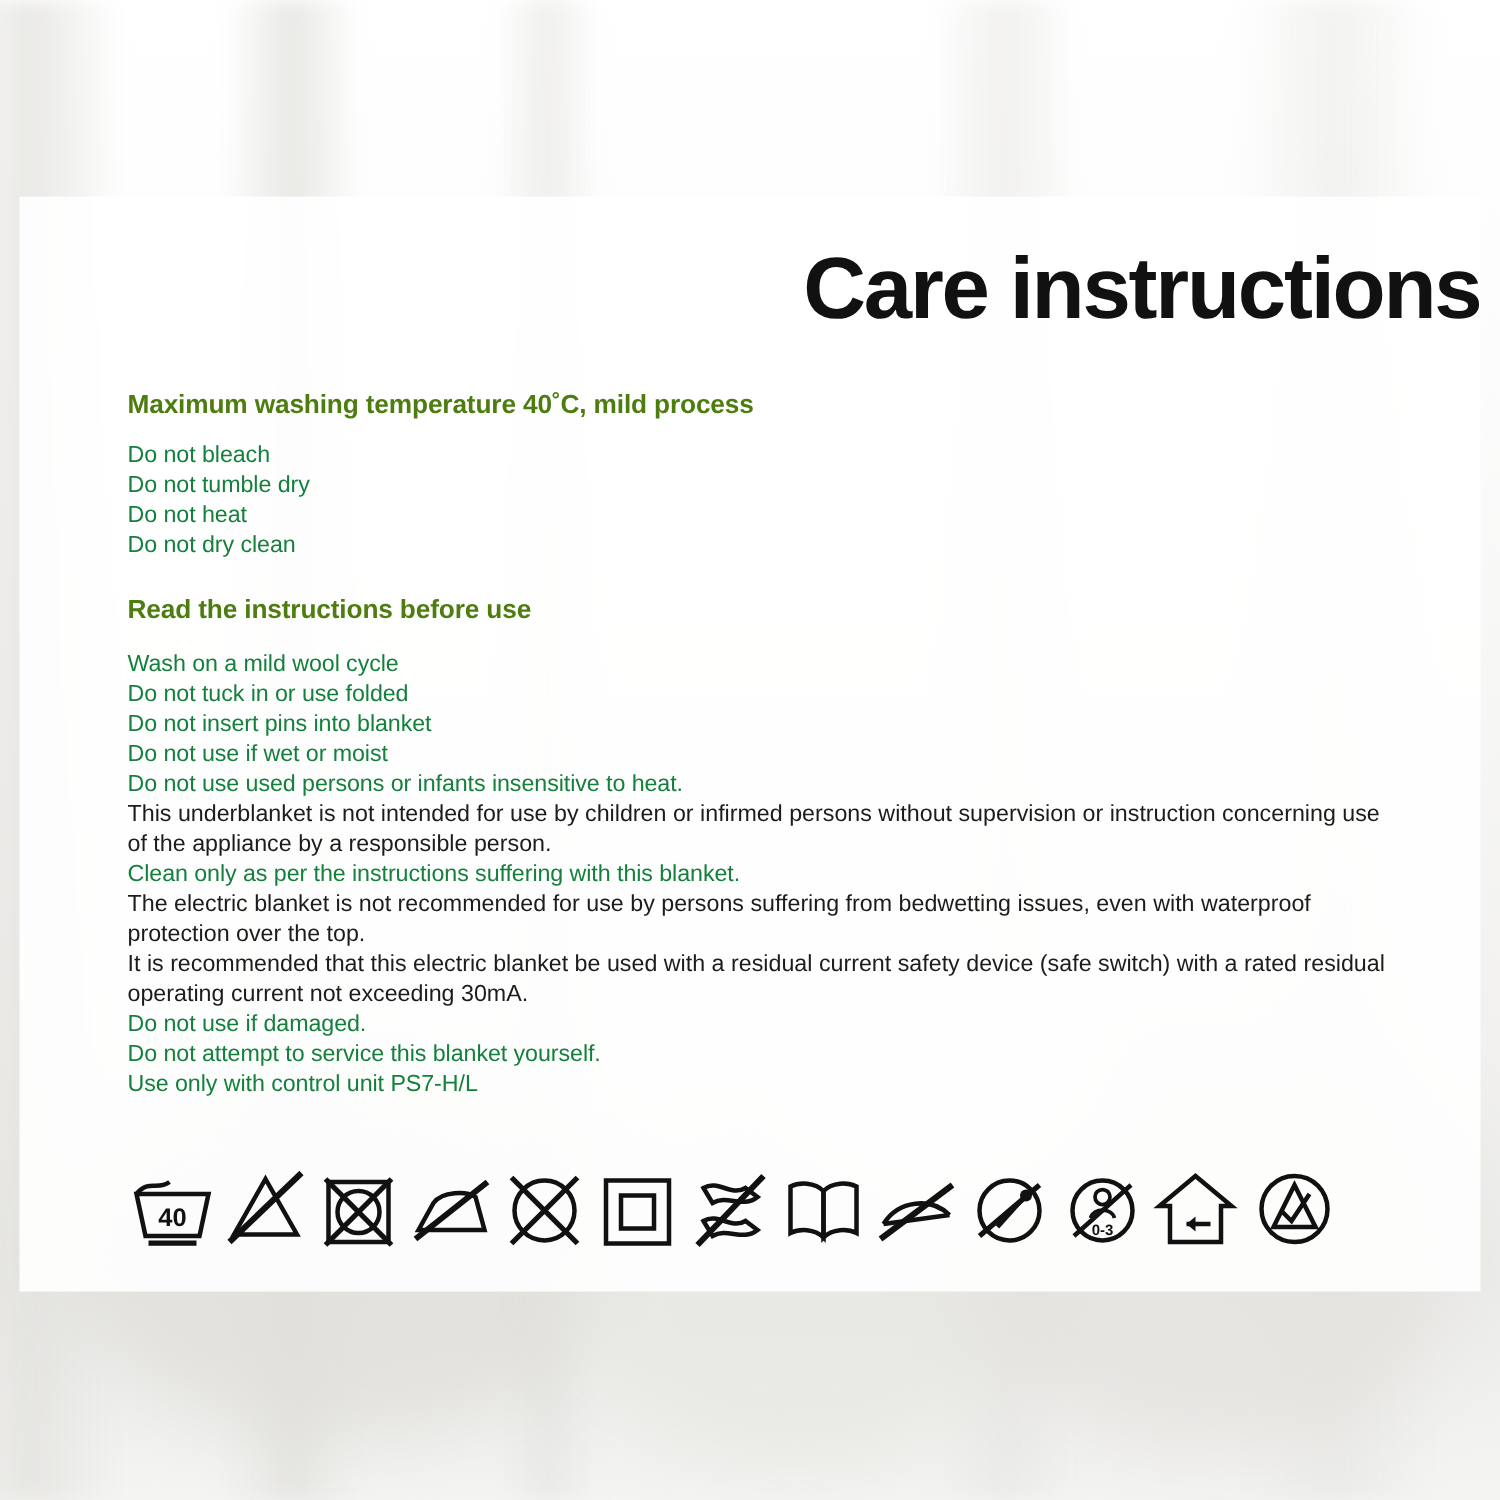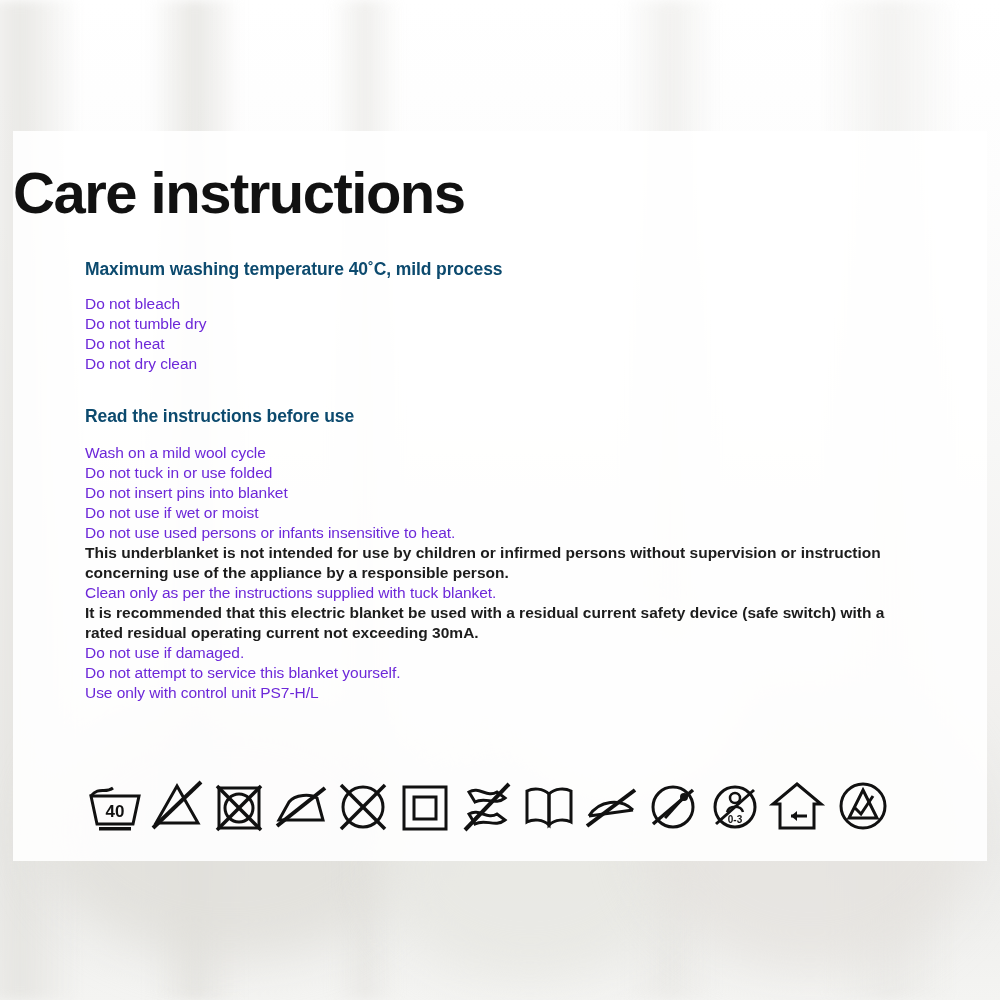--- a/index.html
+++ b/index.html
@@ -42,60 +42,59 @@
     width: 974px;
     height: 730px;
     background: rgba(255,255,255,0.90);
   }
 
   #title {
     position: absolute;
     left: 0;
     top: 28px;
     width: 974px;
-    text-align: left;
+    text-align: right;
     font-size: 58px;
     font-weight: bold;
     letter-spacing: -1.5px;
     color: #111111;
   }
 
   .content {
     position: absolute;
     left: 72px;
     top: 128px;
     width: 840px;
     color: #1a1a1a;
   }
 
   .head {
     font-size: 17.5px;
     font-weight: bold;
-    color: #0c4a6e;
+    color: #4d7c0f;
     margin: 0 0 14px 0;
     letter-spacing: -0.1px;
   }
   .head.second {
-    margin-top: 32px;
+    margin-top: 22px;
     margin-bottom: 16px;
   }
   .line {
     font-size: 15.5px;
     line-height: 20px;
-    color: #6d28d9;
+    color: #15803d;
     letter-spacing: -0.05px;
   }
   .block {
     margin-bottom: 8px;
   }
   .para {
     font-size: 15.5px;
     line-height: 20px;
     color: #1c1c1c;
-    font-weight: bold;
   }
 
   
   #symbols {
     position: absolute;
     left: 72px;
     top: 645px;
     width: 860px;
     height: 62px;
   }
@@ -139,21 +138,22 @@
 
     <div class="head second">Read the instructions before use</div>
 
     <div class="block">
       <div class="line">Wash on a mild wool cycle</div>
       <div class="line">Do not tuck in or use folded</div>
       <div class="line">Do not insert pins into blanket</div>
       <div class="line">Do not use if wet or moist</div>
       <div class="line">Do not use used persons or infants insensitive to heat.</div>
       <div class="para">This underblanket is not intended for use by children or infirmed persons without supervision or instruction concerning use of the appliance by a responsible person.</div>
-      <div class="line">Clean only as per the instructions supplied with tuck blanket.</div>
+      <div class="line">Clean only as per the instructions suffering with this blanket.</div>
+      <div class="para">The electric blanket is not recommended for use by persons suffering from bedwetting issues, even with waterproof protection over the top.</div>
       <div class="para">It is recommended that this electric blanket be used with a residual current safety device (safe switch) with a rated residual operating current not exceeding 30mA.</div>
       <div class="line">Do not use if damaged.</div>
       <div class="line">Do not attempt to service this blanket yourself.</div>
       <div class="line">Use only with control unit PS7-H/L</div>
     </div>
 
   </div>
 
   <div id="symbols">
 

